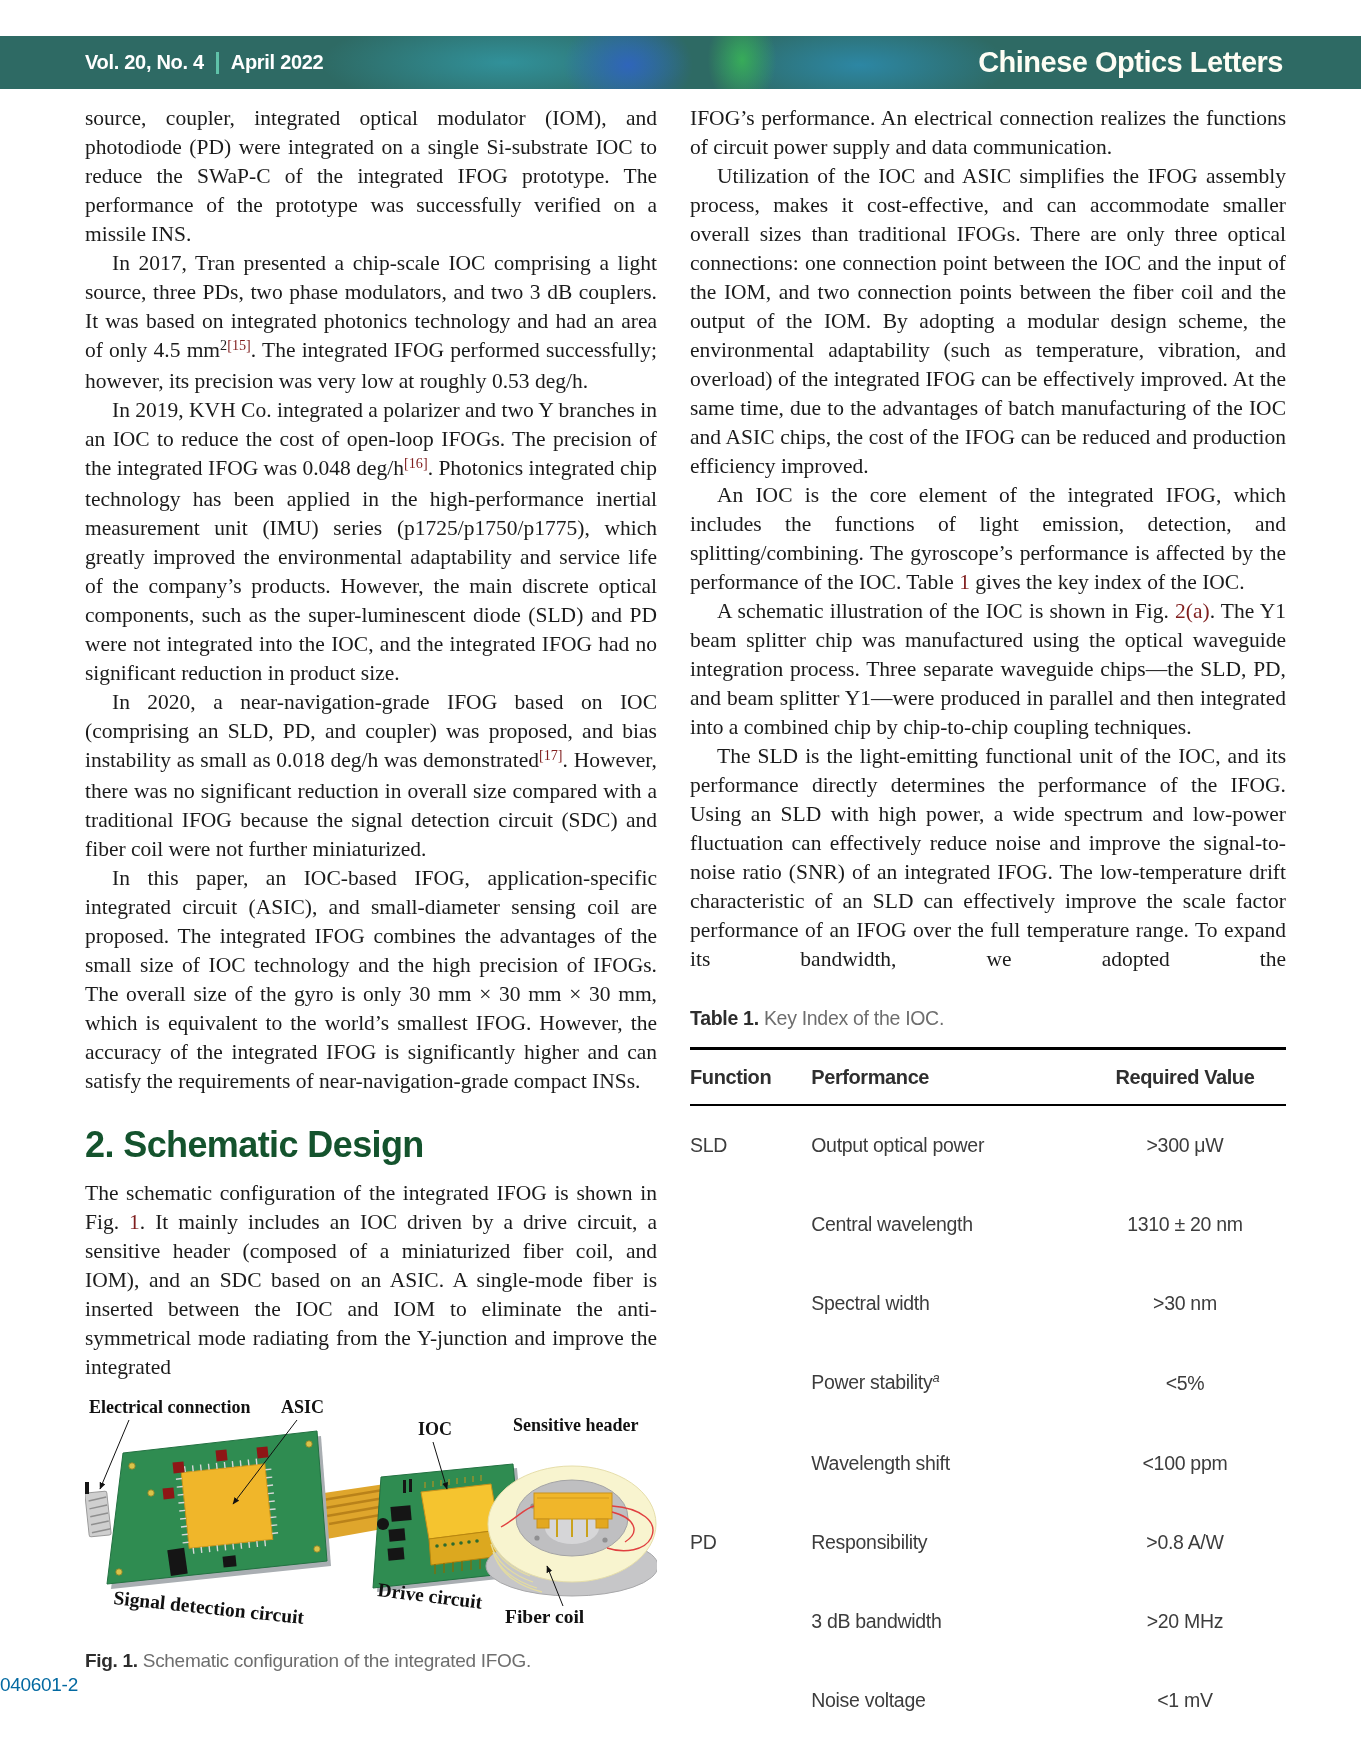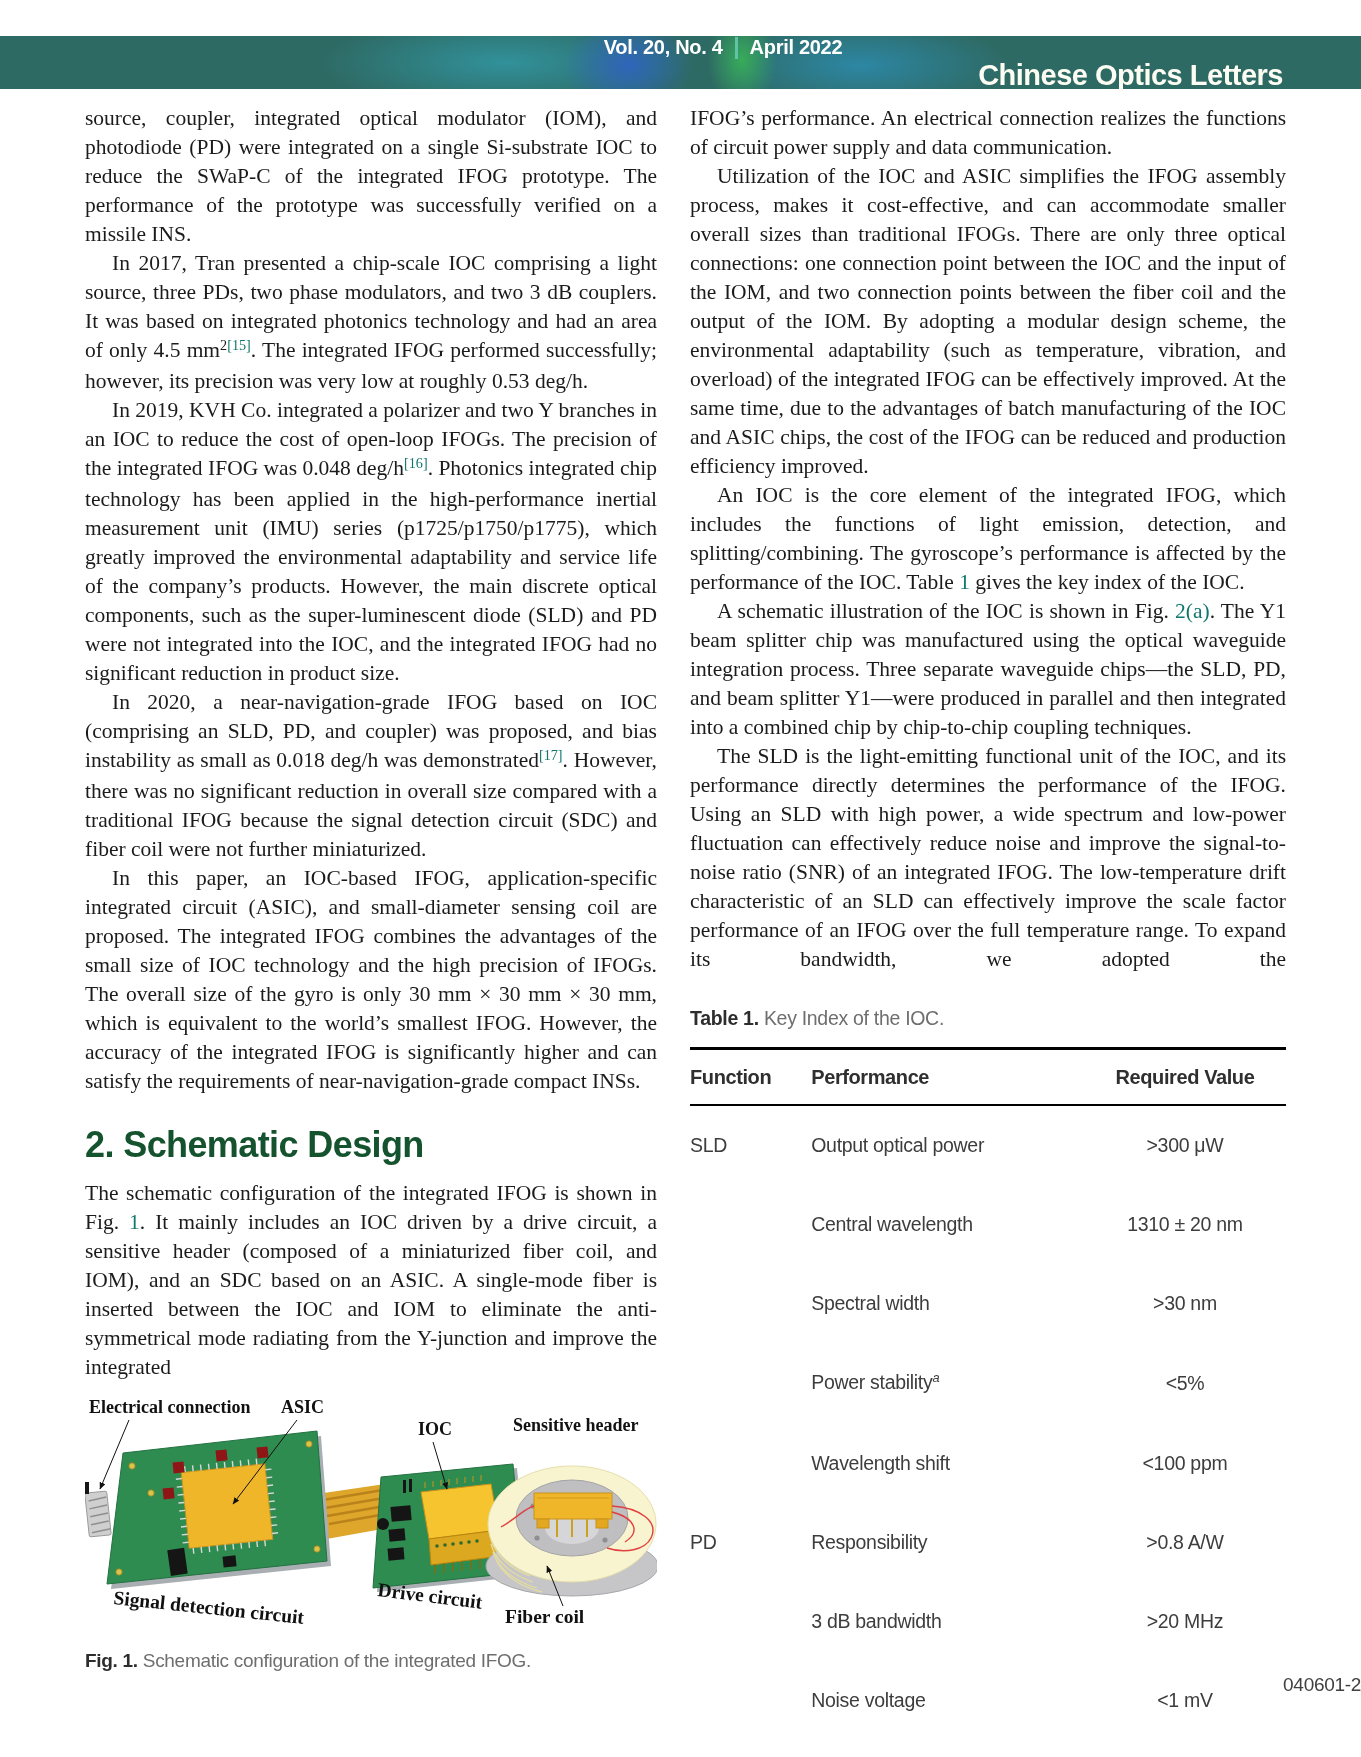--- a/index.html
+++ b/index.html
@@ -7,37 +7,37 @@
         font-family:"Liberation Serif",serif;color:#1b1b1b;}
 
   
   .header-bar{position:absolute;left:0;top:36px;width:1361px;height:53px;
     background:
       radial-gradient(ellipse 90px 70px at 628px 55%, rgba(47,100,190,.95), rgba(47,100,190,0) 72%),
       radial-gradient(ellipse 46px 64px at 742px 45%, rgba(56,175,88,.95), rgba(56,175,88,0) 75%),
       radial-gradient(ellipse 230px 60px at 505px 50%, rgba(50,158,172,.75), rgba(50,158,172,0) 80%),
       radial-gradient(ellipse 190px 60px at 860px 55%, rgba(44,150,198,.65), rgba(44,150,198,0) 78%),
       #2e6a64;
-    display:flex;align-items:center;flex-direction:column;}
+    display:flex;align-items:center;}
   .header-left{display:flex;align-items:center;margin-left:85px;
     font-family:"Liberation Sans",sans-serif;font-weight:bold;color:#fff;
     font-size:20px;letter-spacing:-0.3px;}
   .header-divider{width:3px;height:22px;background:#5fc2a9;margin:0 12px;}
   .header-journal{margin-left:auto;margin-right:78px;font-family:"Liberation Sans",sans-serif;
     font-weight:bold;color:#fdfdf4;font-size:29px;letter-spacing:-0.5px;}
 
   
   .col{position:absolute;top:104px;font-size:21.5px;line-height:29px;text-align:justify;}
   .col-left{left:85px;width:572px;}
   .col-right{left:690px;width:596px;}
   p.body-par{margin:0;}
   p.indent{text-indent:27px;}
   p.cont{text-align-last:justify;}
   .sup{font-size:0.66em;position:relative;top:-7px;}
-  .link{color:#0f766e;}
+  .link{color:#7f1d1d;}
 
   
   .section-heading{margin:34px 0 20px 0;font-family:"Liberation Sans",sans-serif;
     font-weight:bold;font-size:36px;color:#14532d;letter-spacing:-0.6px;text-align:left;}
 
   
   .figure-wrap{margin-top:14px;}
   .figure-caption{margin-top:10px;font-family:"Liberation Sans",sans-serif;font-size:19px;
     color:#6e6e6e;letter-spacing:-0.3px;text-align:left;}
   .figure-caption b{color:#2d2d2d;}
@@ -51,22 +51,22 @@
   table.key-table th{font-size:20px;font-weight:bold;color:#2f2f2f;letter-spacing:-0.4px;
     padding:13px 0 12px 0;border-bottom:2.5px solid #000;}
   table.key-table td{font-size:19.5px;letter-spacing:-0.3px;padding:25px 0;color:#3d3d3d;}
   th.c-func,td.c-func{text-align:left;width:120px;}
   th.c-perf,td.c-perf{text-align:left;width:270px;}
   th.c-val,td.c-val{text-align:center;width:200px;}
   .footnote{font-family:"Liberation Serif",serif;font-size:18.5px;color:#222;
     margin-top:10px;padding-left:28px;text-align:right;}
 
   
-  .footer-page{position:absolute;top:1674px;left:0;width:1361px;text-align:right;
-    font-family:"Liberation Sans",sans-serif;font-size:19px;color:#404040;letter-spacing:-0.3px;}
+  .footer-page{position:absolute;top:1674px;left:0;width:1361px;text-align:left;
+    font-family:"Liberation Sans",sans-serif;font-size:19px;color:#0369a1;letter-spacing:-0.3px;}
 
   
   .fig-label{font-family:"Liberation Serif",serif;font-weight:bold;font-size:18px;fill:#111;}
   .fig-label-lg{font-family:"Liberation Serif",serif;font-weight:bold;font-size:19.5px;fill:#111;}
 </style>
 </head>
 <body>
 
 <div class="page">
 

